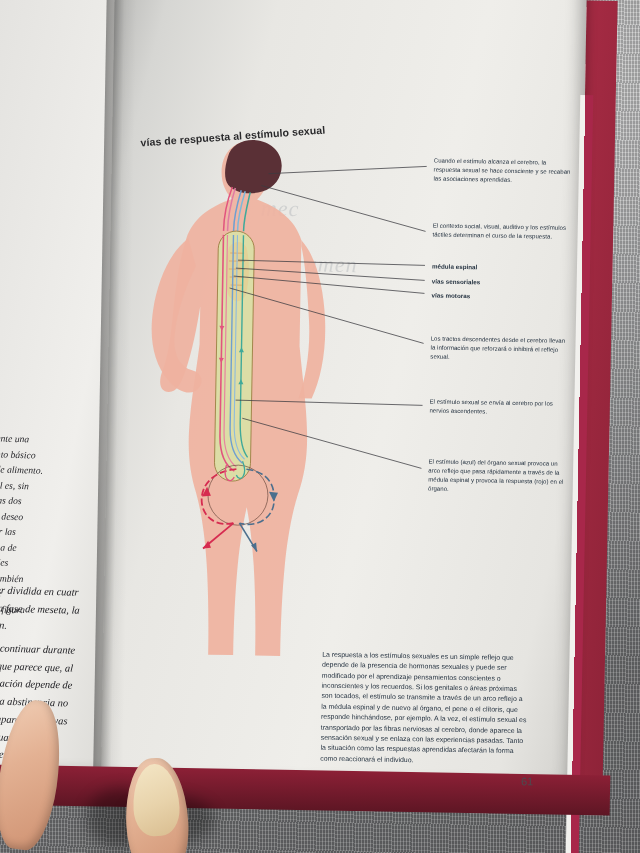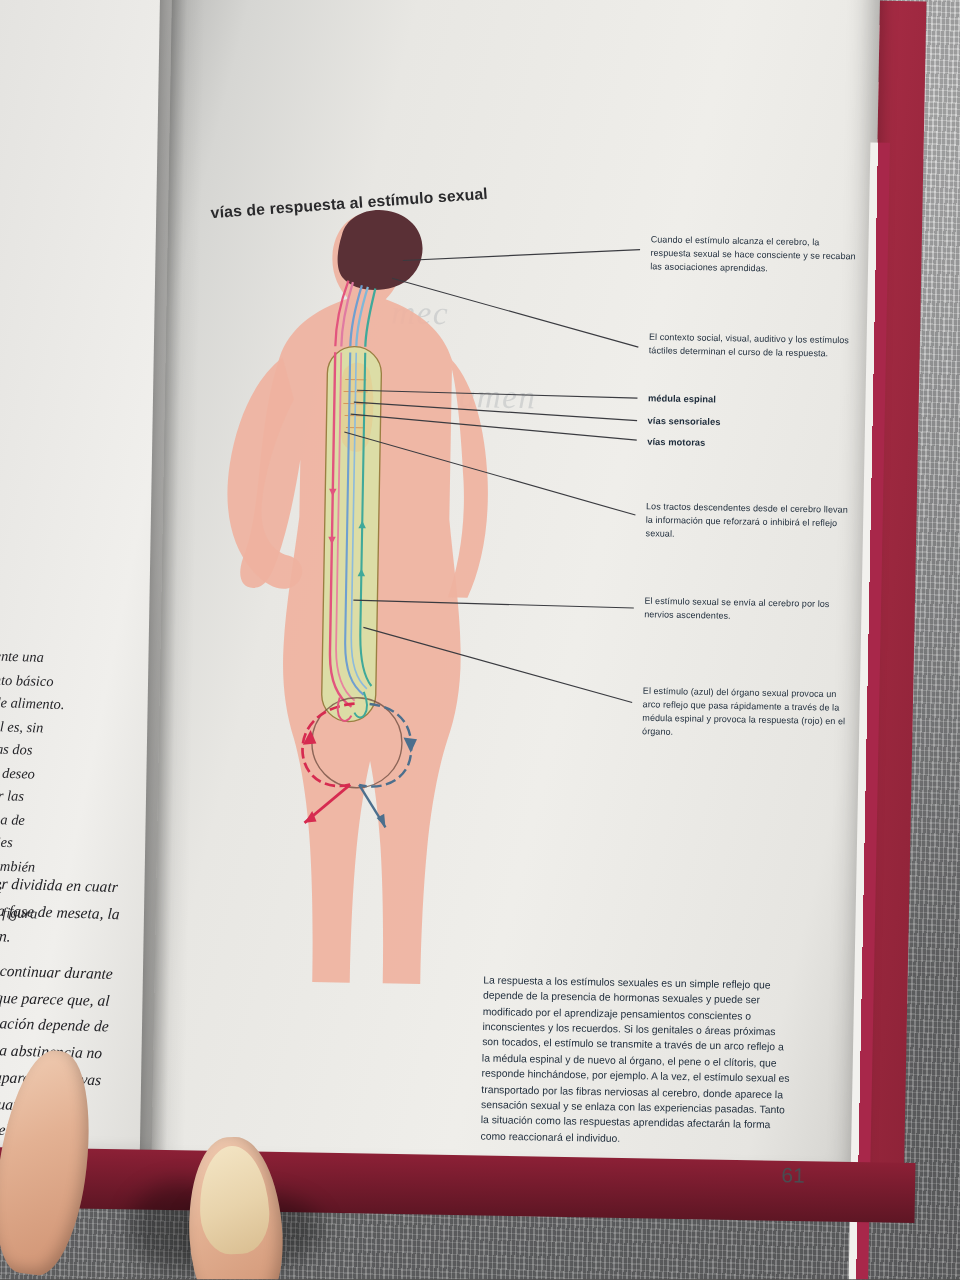--- a/index.html
+++ b/index.html
@@ -88,21 +88,21 @@
   .anno{
     position:absolute;font-size:6.0px;line-height:1.48;color:#1d2b3a;
     width:140px;letter-spacing:.05px;
   }
   .anno.lbl{font-weight:700;width:120px;font-size:6.2px;}
   .bodytext{
     position:absolute;left:219px;top:678px;width:207px;
     font-size:6.9px;line-height:1.50;color:#1d2b3a;text-align:left;
   }
   .pageno{
-    position:absolute;left:420px;top:800px;font-size:14px;color:#4b4b50;font-weight:400;
+    position:absolute;left:420px;top:800px;font-size:11px;color:#4b4b50;font-weight:400;
   }
   
   .ghost{
     position:absolute;color:rgba(150,155,162,.30);font-family:"Liberation Serif",serif;
     font-size:22px;font-style:italic;letter-spacing:1px;
   }
   
   .lp{
     position:absolute;font-family:"Liberation Serif",serif;font-style:italic;
     color:#26262a;font-size:9.6px;line-height:1.62;

